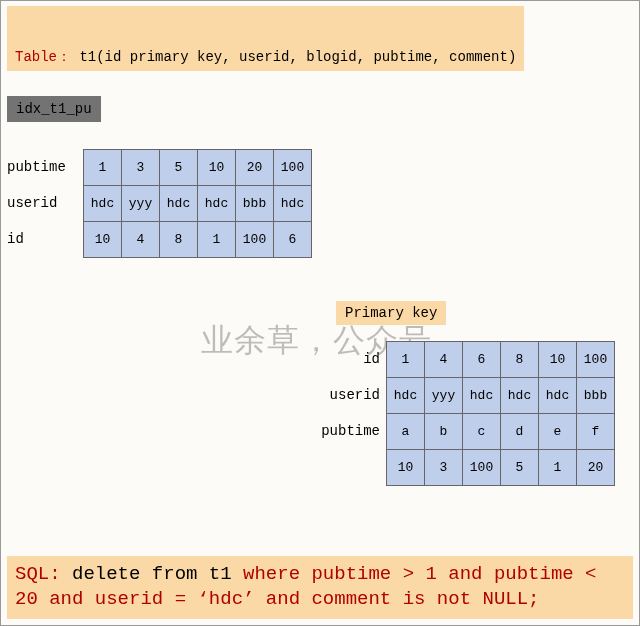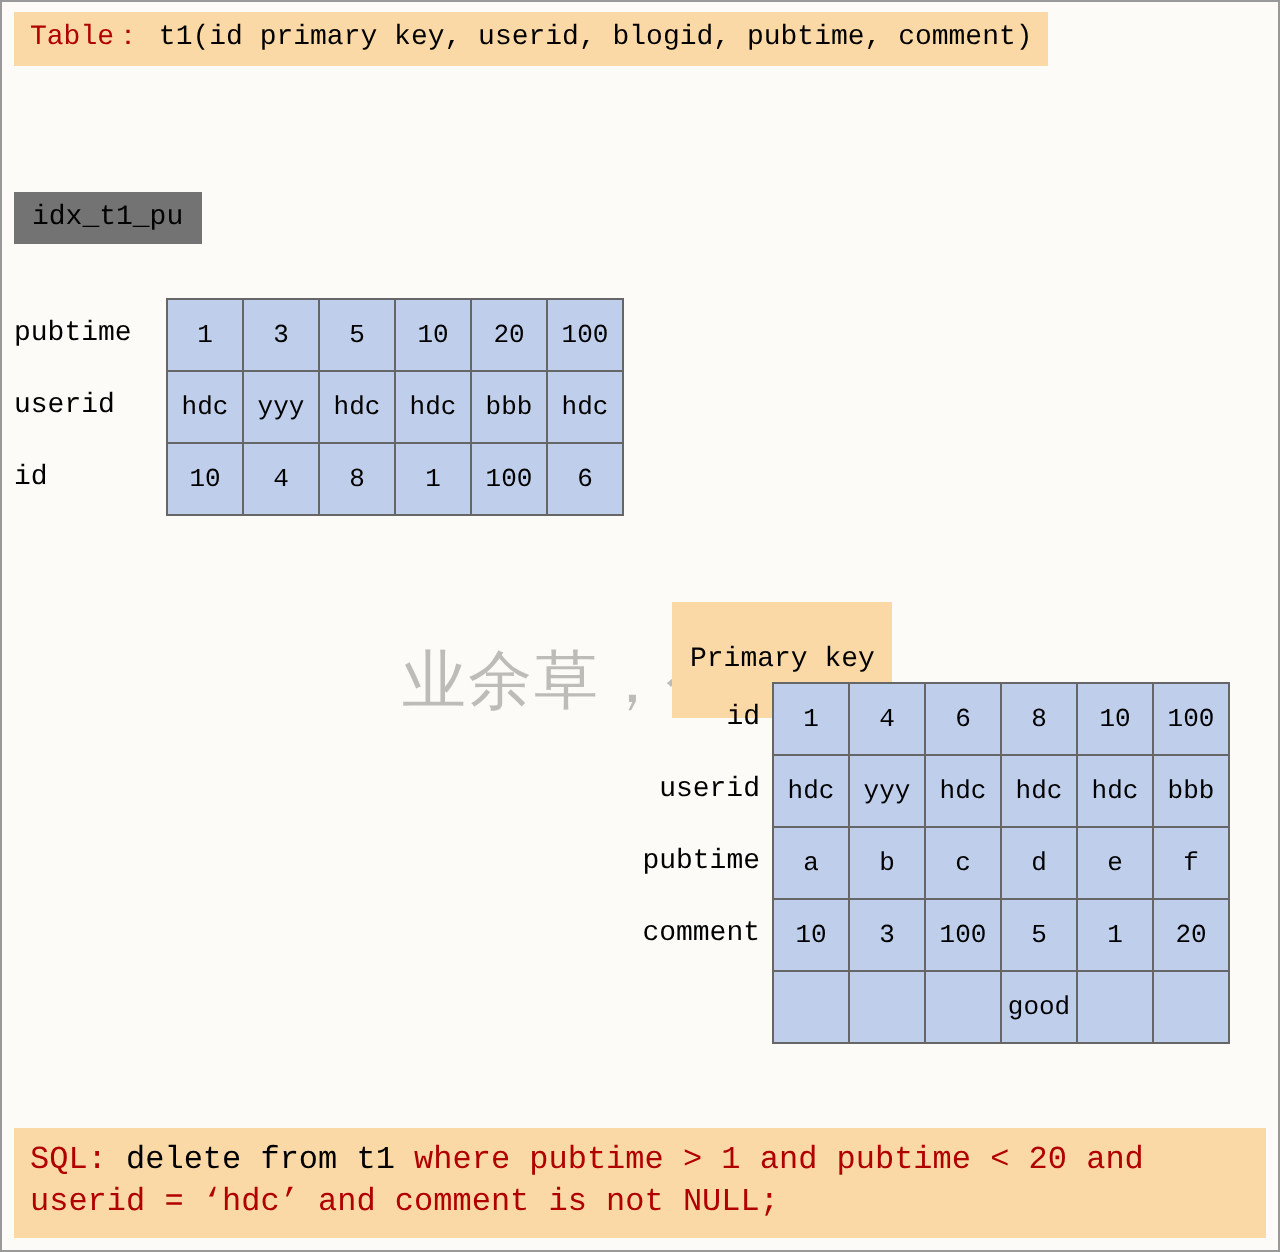--- a/index.html
+++ b/index.html
@@ -18,21 +18,21 @@
 
   
   .def-block {
     position: absolute;
     top: 5px;
     left: 6px;
     background: #fbd9a6;
     padding: 4px 8px 4px 8px;
     line-height: 1.35;
   }
-  .def-row { white-space: pre; }
+  .def-row { white-space: pre; margin-top: 38px; }
   .kw { color: #b00000; }
   .txt { color: #000; }
 
   
   .idx-label {
     position: absolute;
     top: 95px;
     left: 6px;
     background: #737373;
     padding: 5px 9px;
@@ -72,21 +72,21 @@
     font-size: 13px;
     padding: 0 2px;
   }
 
   
   .pk-label {
     position: absolute;
     top: 300px;
     left: 335px;
     background: #fbd9a6;
-    padding: 21px 9px;
+    padding: 4px 9px;
   }
 
   
   .pk-block {
     position: absolute;
     top: 340px;
     left: 319px;
     display: flex;
     align-items: flex-start;
   }
@@ -105,21 +105,21 @@
   }
 
   
   .sql-footer {
     position: absolute;
     bottom: 6px;
     left: 6px;
     right: 6px;
     background: #fbd9a6;
     padding: 6px 8px;
-    font-size: 16px;
+    font-size: 19px;
     line-height: 1.35;
   }
   .sql-footer .kw { color: #b00000; }
 
   
   .wm {
     position: absolute;
     top: 270px;
     left: 200px;
     font-family: "SimHei", "Microsoft YaHei", sans-serif;
@@ -178,21 +178,20 @@
 
 <div class="wm">业余草，公众号</div>
 
 <div class="pk-label">Primary key</div>
 
 <div class="pk-block">
   <div class="row-labels-pk">
     <div>id</div>
     <div>userid</div>
     <div>pubtime</div>
-    <div>comment</div>
   </div>
   <table class="data">
     <tbody>
         <tr>
       <td>1</td>
       <td>4</td>
       <td>6</td>
       <td>8</td>
       <td>10</td>
       <td>100</td>
@@ -214,27 +213,19 @@
       <td>f</td>
     </tr>
     <tr>
       <td>10</td>
       <td>3</td>
       <td>100</td>
       <td>5</td>
       <td>1</td>
       <td>20</td>
     </tr>
-    <tr>
-      <td></td>
-      <td></td>
-      <td></td>
-      <td>good</td>
-      <td></td>
-      <td></td>
-    </tr>
   </tbody>
     </table>
 </div>
 
 <div class="sql-footer">
   <span class="kw">SQL:</span><span> delete from t1 </span><span class="kw">where pubtime &gt; 1 and pubtime &lt; 20 and userid = ‘hdc’ and comment is not NULL;</span>
 </div>
 
 </body></html>

